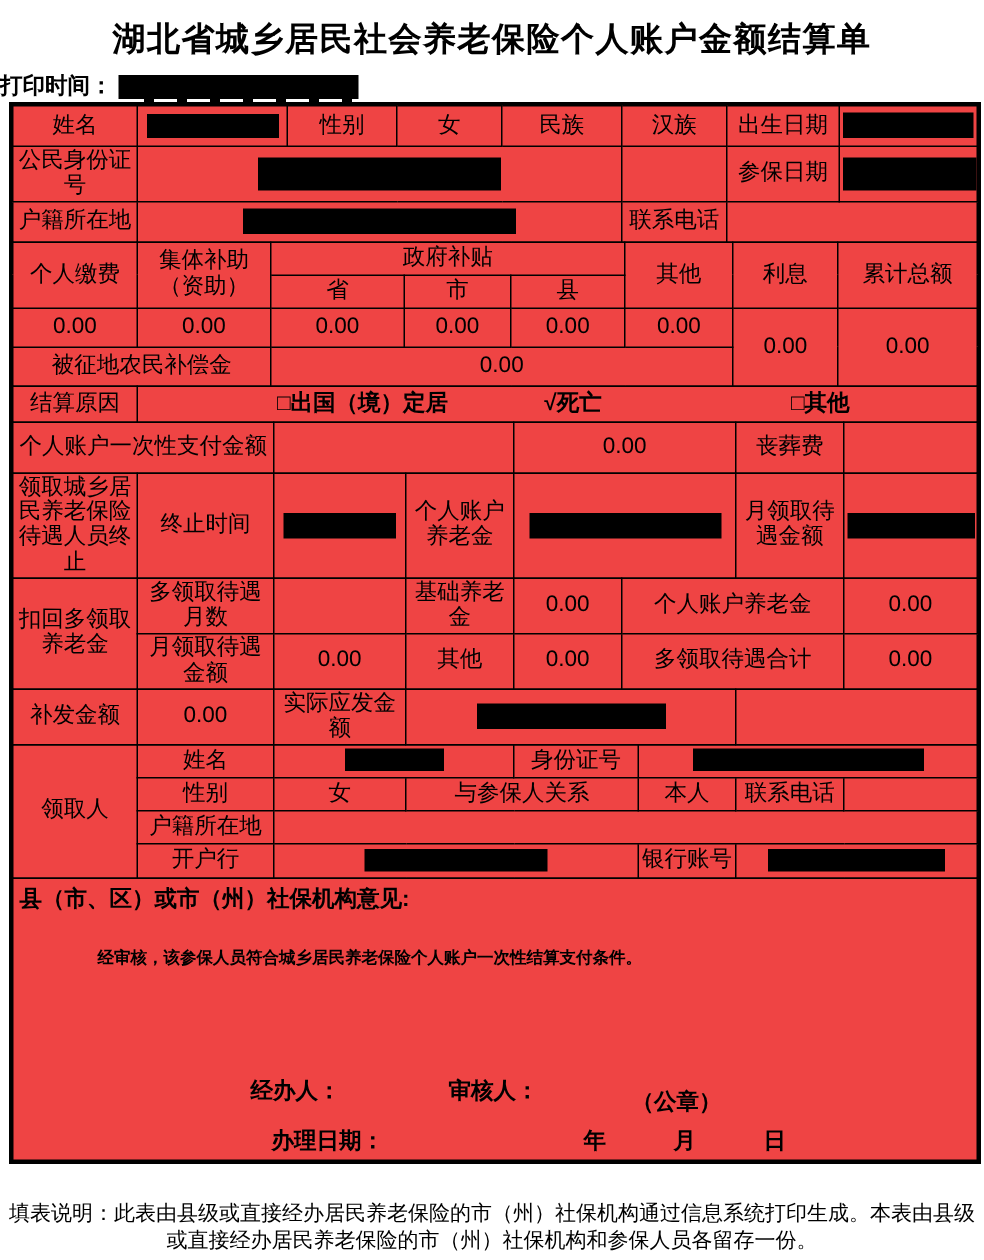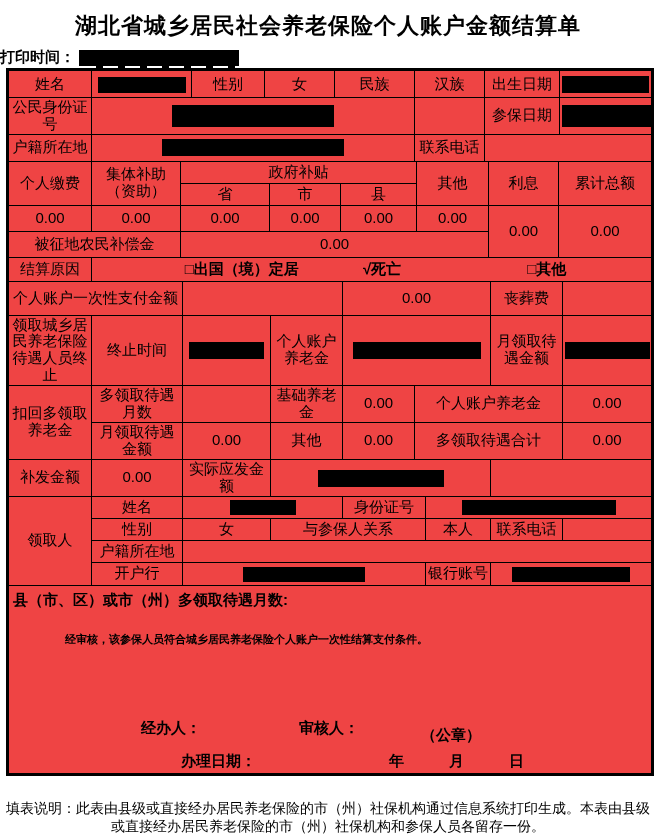--- a/index.html
+++ b/index.html
@@ -28,21 +28,21 @@
   .r-monthly{width:85px;height:17px;}
   .r-actual{width:126px;height:17px;}
   .r-rname{width:66px;height:15px;}
   .r-rid{width:154px;height:15px;}
   .r-bank{width:122px;height:15px;}
   .r-acct{width:118px;height:15px;}
   .opinion-cell{position:relative;height:187px;padding:0;}
   .op-title{position:absolute;top:6px;left:4px;font-size:15px;}
   .op-body{position:absolute;top:47px;left:56px;font-size:11px;}
   .op-sign span,.op-date span{position:absolute;font-size:15px;}
-  .op-handler{top:134px;left:132px;}
+  .op-handler{top:134px;left:158px;}
   .op-reviewer{top:134px;left:290px;}
   .op-seal{top:134px;left:412px;margin-top:7px;}
   .op-datelabel{top:167px;left:172px;}
   .op-dateunits{top:167px;left:380px;}
   .reason-opts{padding-left:10px;}
   .reason-opts .opt1{margin-left:60px;}
   .reason-opts .opt2{margin-left:122px;}
   .footnote{position:absolute;left:3px;top:799px;width:650px;font-size:14px;
             line-height:1.32;text-align:center;}
 </style>
@@ -287,21 +287,21 @@
         <td>银行账号</td>
         <td colspan="2"><span class="redact r-acct"></span></td>
       </tr>
     </tbody>
       </table>
 
     <table>
       <tbody>
           <tr>
         <td class="left opinion-cell">
-          <div class="op-title">县（市、区）或市（州）多领取待遇月数:</div>
+          <div class="op-title">县（市、区）或市（州）社保机构意见:</div>
           <div class="op-body">经审核，该参保人员符合城乡居民养老保险个人账户一次性结算支付条件。</div>
           <div class="op-sign">
             <span class="op-handler">经办人：</span>
             <span class="op-reviewer">审核人：</span>
             <span class="op-seal">（公章）</span>
           </div>
           <div class="op-date">
             <span class="op-datelabel">办理日期：</span>
             <span class="op-dateunits">年　　　月　　　日</span>
           </div>

